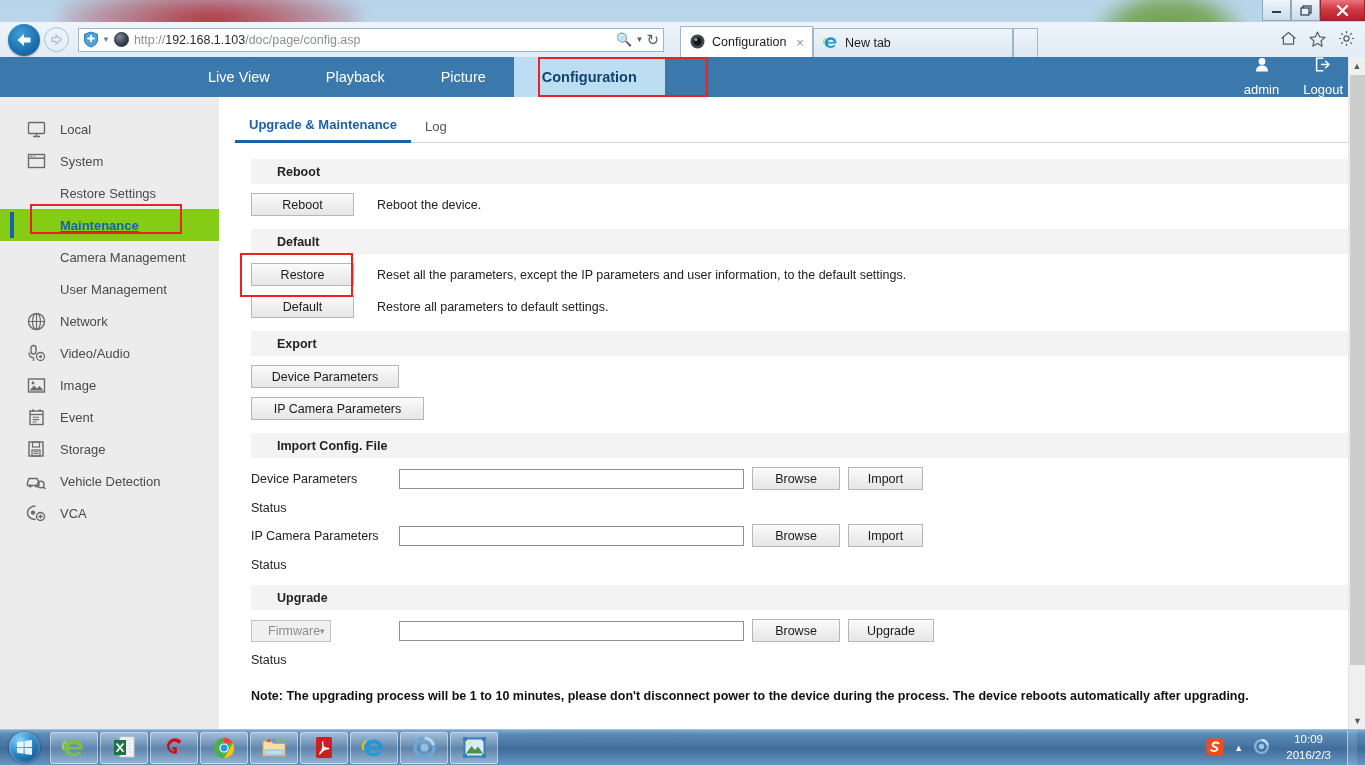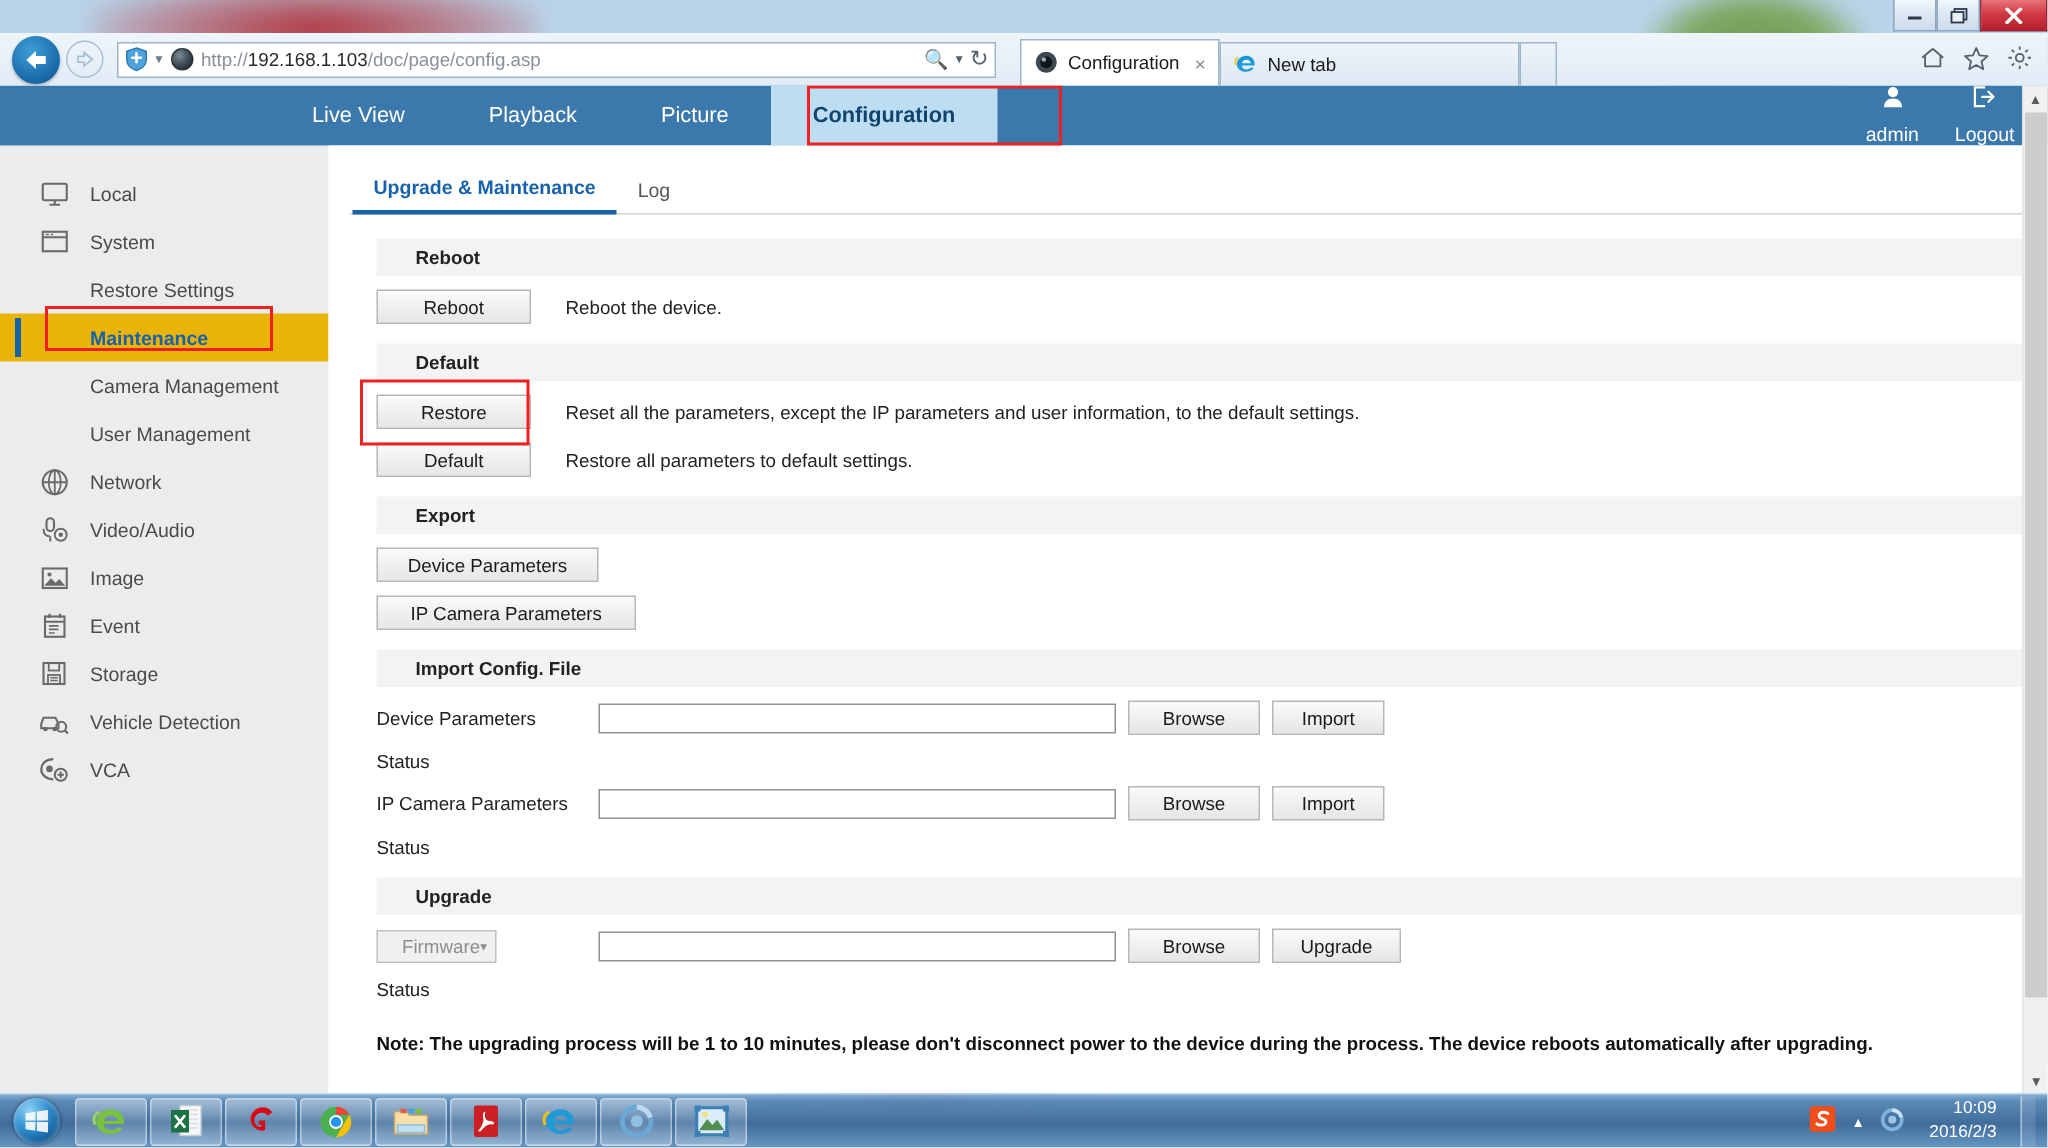--- a/index.html
+++ b/index.html
@@ -163,21 +163,21 @@
   .snode {
     display: flex; align-items: center; height: 32px;
     font-size: 13px; color: #4a4a4a; padding-left: 26px; position: relative;
   }
   .snode .sico {
     width: 20px; height: 20px; margin-right: 14px; flex: 0 0 auto;
     display: flex; align-items: center; justify-content: center; color: #6a6a6a;
   }
   .snode.child { padding-left: 60px; }
   .snode.child.active {
-    background: #eab308; color: #1862ac; font-weight: bold;
+    background: #84cc16; color: #1862ac; font-weight: bold; text-decoration: underline;
   }
   .snode.child.active::before {
     content: ""; position: absolute; left: 10px; top: 3px;
     width: 4px; height: 26px; background: #1862ac;
   }
 
   .content {
     flex: 1 1 auto; background: #fff; position: relative;
     padding: 0 14px 0 14px;
   }
@@ -265,21 +265,21 @@
     width: 48px; height: 32px; margin-left: 2px; flex: 0 0 auto;
     border: 1px solid rgba(255,255,255,.45);
     background: linear-gradient(180deg, rgba(255,255,255,.42) 0%, rgba(255,255,255,.16) 50%, rgba(255,255,255,.30) 100%);
     border-radius: 3px;
     display: flex; align-items: center; justify-content: center;
   }
   .tray {
     margin-left: auto; display: flex; align-items: center; gap: 10px;
     padding-right: 8px; color: #fff; font-size: 11.5px;
   }
-  .clock { text-align: right; line-height: 1.35; padding: 0 6px; }
+  .clock { text-align: center; line-height: 1.35; padding: 0 6px; }
   .showdesk {
     width: 10px; height: 34px; border-left: 1px solid rgba(255,255,255,.5);
     background: rgba(255,255,255,.12);
   }
 </style>
 </head>
 <body>
 
 <div class="desktop-red"></div>
 <div class="desktop-green"></div>

